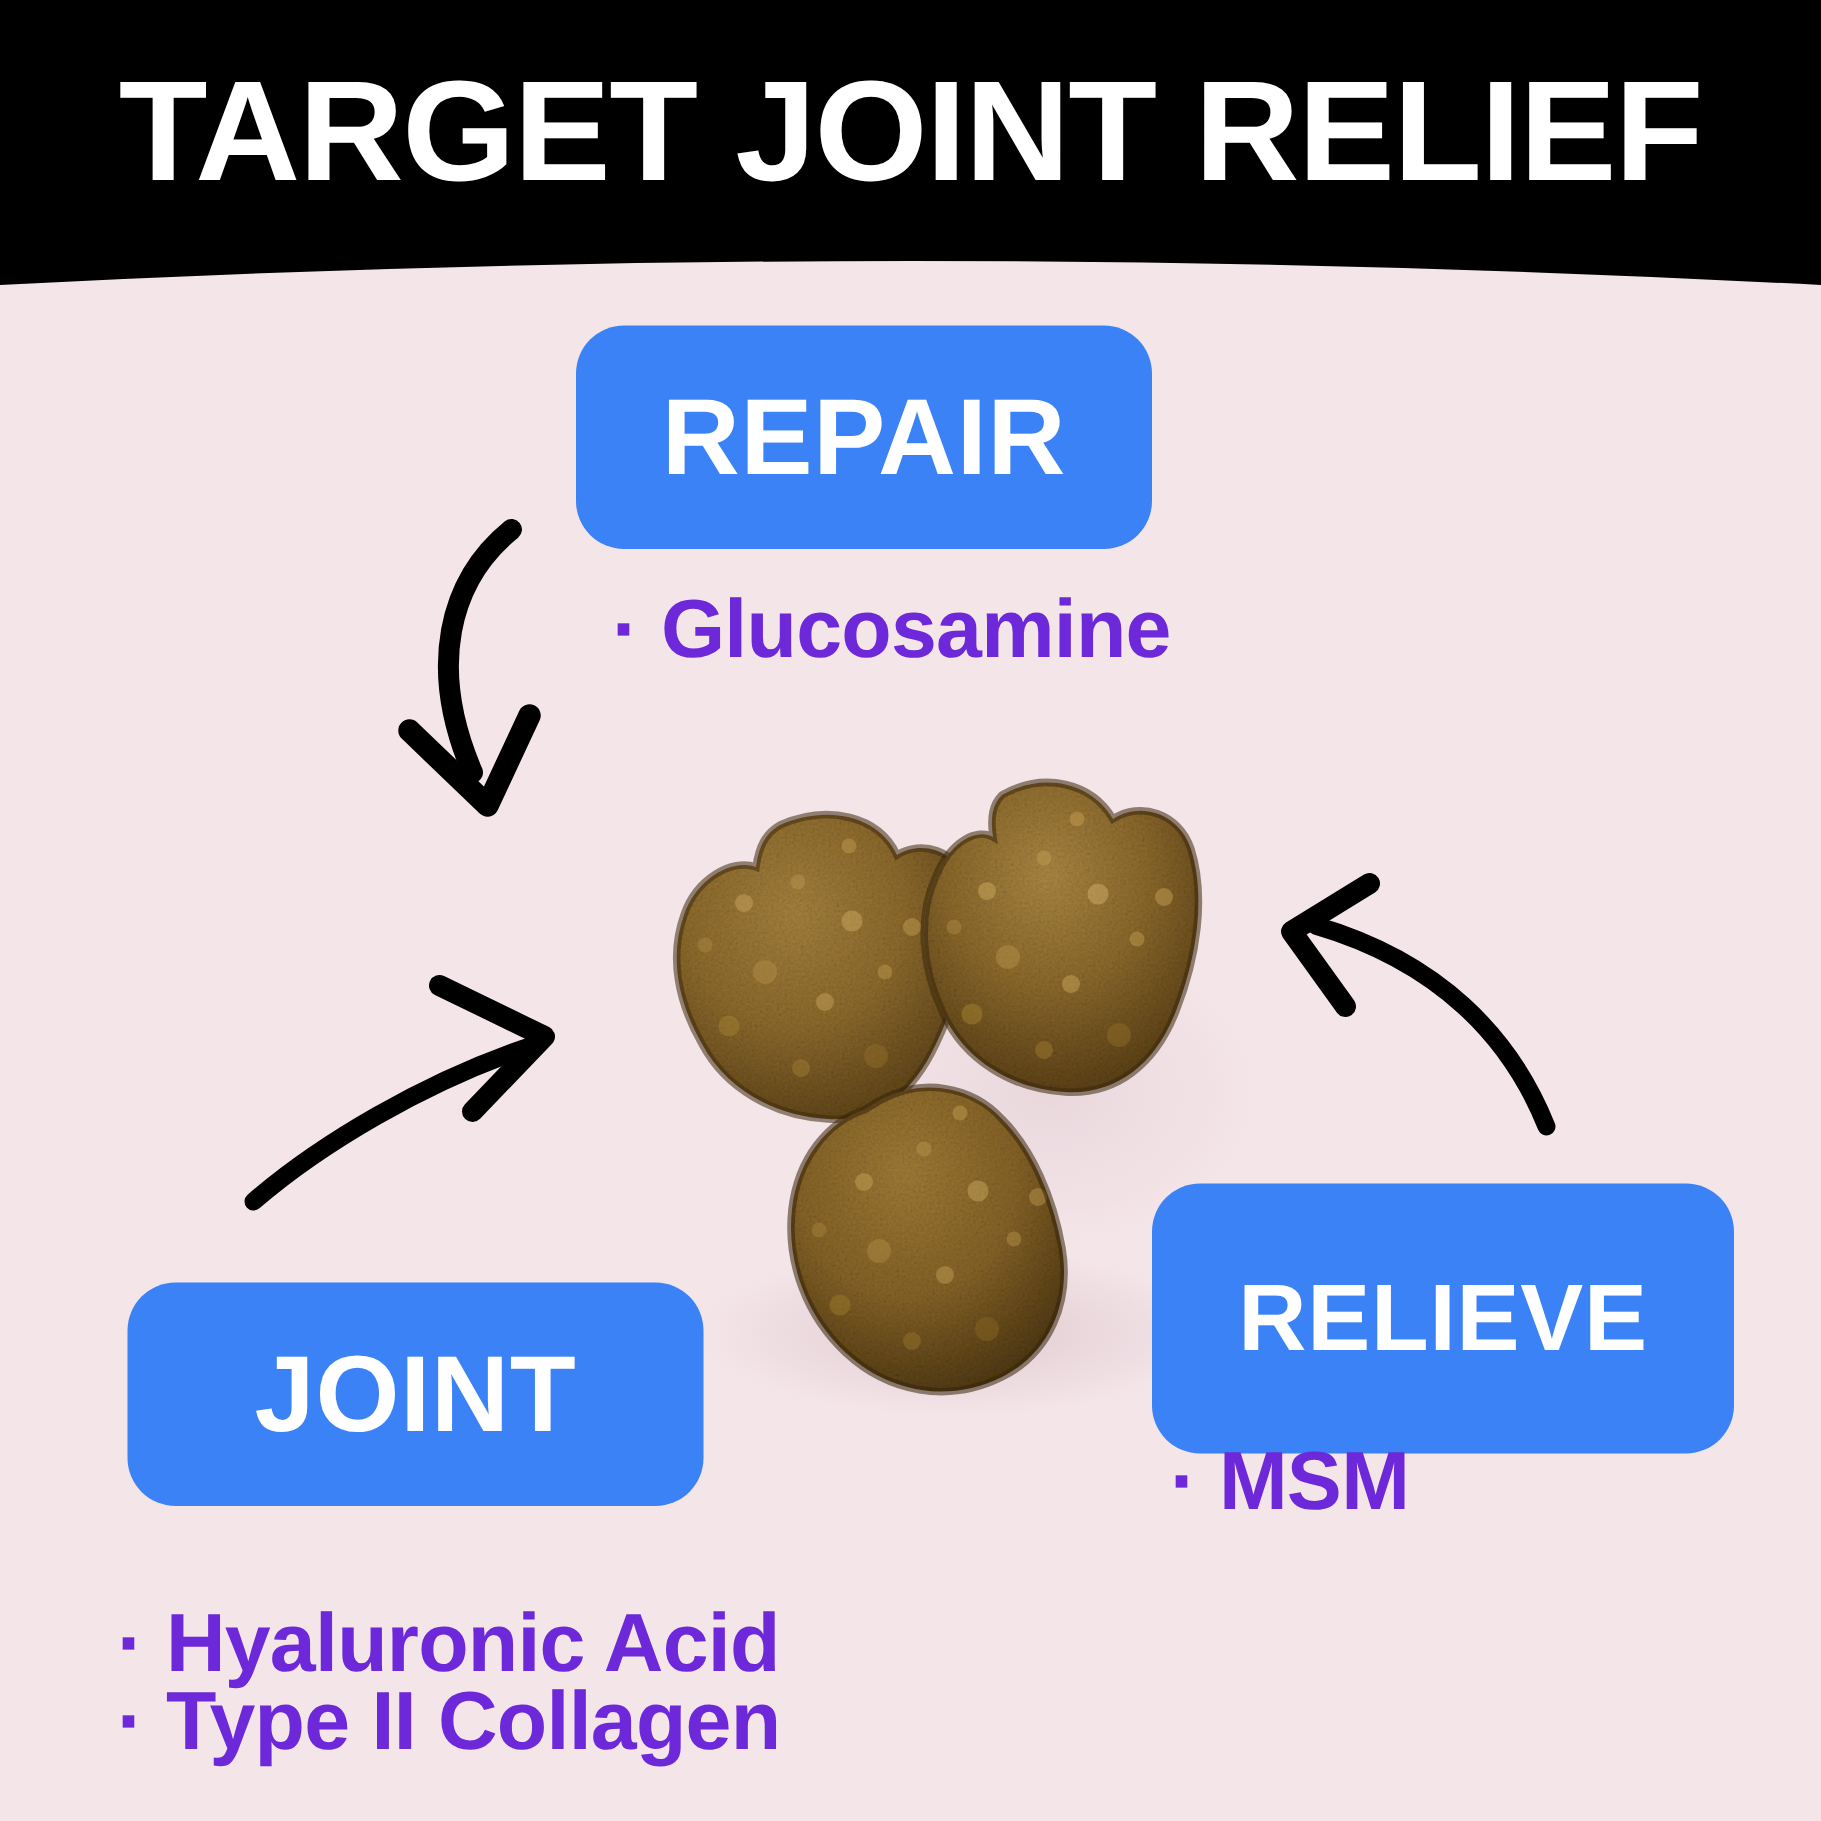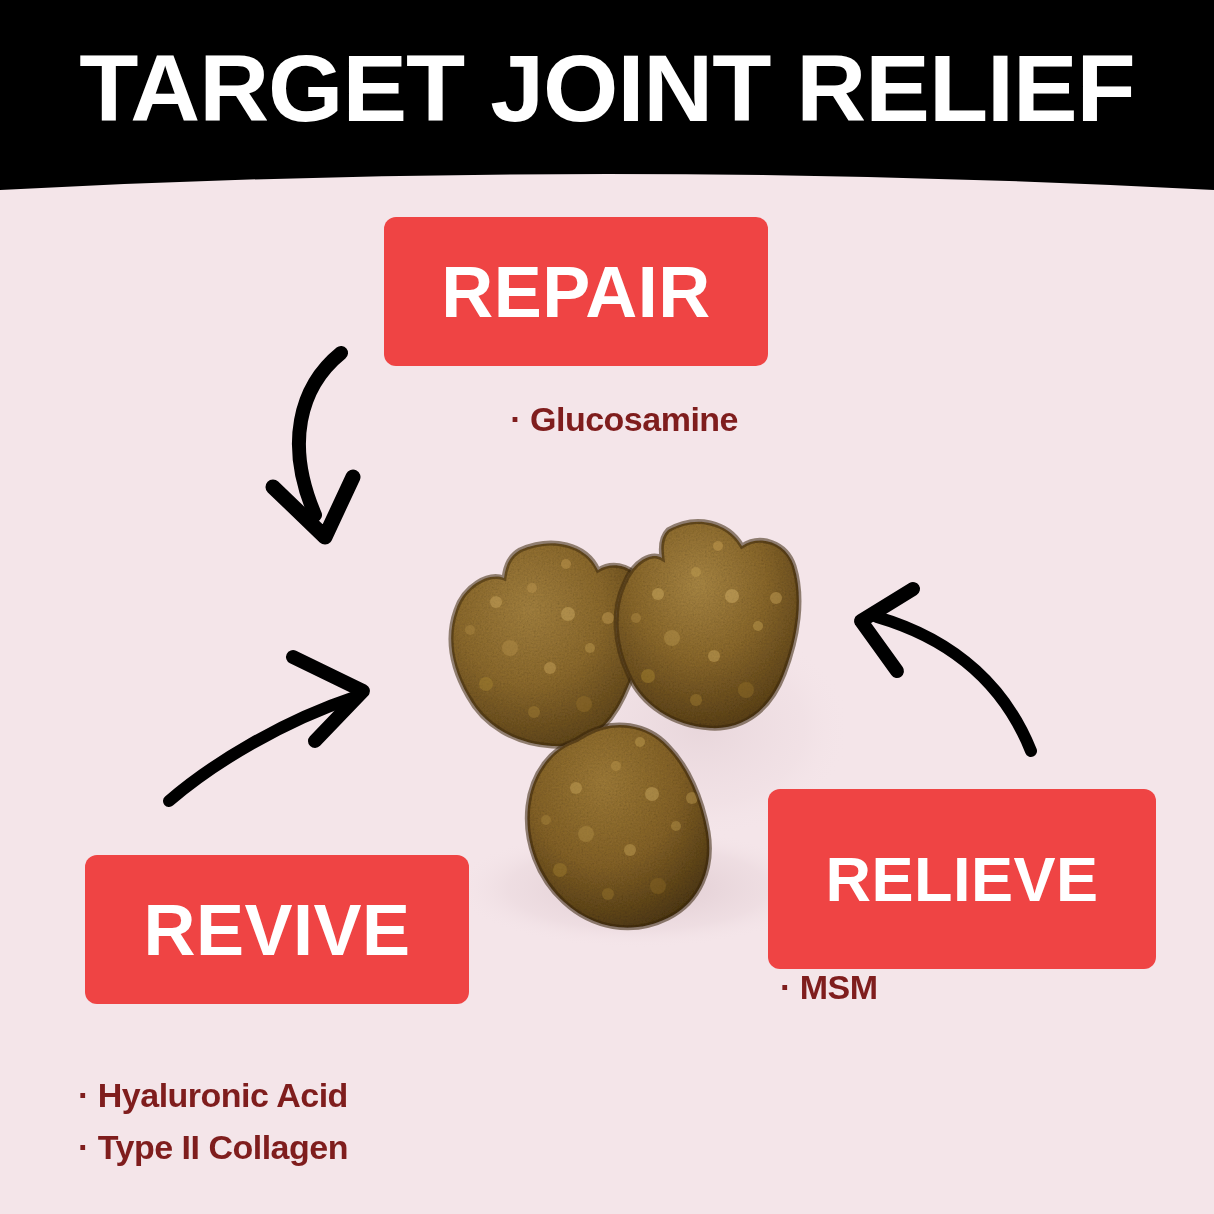--- a/index.html
+++ b/index.html
@@ -42,22 +42,22 @@
     white-space: nowrap;
     -webkit-font-smoothing: antialiased;
   }
 
   
   .badge {
     position: absolute;
     display: flex;
     align-items: center;
     justify-content: center;
-    background: #ef4444;
-    border-radius: 12px;
+    background: #3b82f6;
+    border-radius: 32px;
     color: #ffffff;
     font-weight: bold;
     letter-spacing: 0.5px;
     z-index: 4;
     box-sizing: border-box;
   }
   #badge-repair {
     left: 384px;
     top: 217px;
     width: 384px;
@@ -76,23 +76,23 @@
     top: 789px;
     width: 388px;
     height: 180px;
     font-size: 63px;
   }
 
   
   .bullets {
     position: absolute;
     z-index: 4;
-    color: #7f1d1d;
+    color: #6d28d9;
     font-weight: bold;
-    font-size: 34px;
+    font-size: 55px;
     line-height: 50px;
     letter-spacing: -0.5px;
     white-space: nowrap;
   }
   .bullets .line {
     display: block;
     margin-bottom: 2px;
   }
   #bullets-repair {
     left: 408px;
@@ -298,21 +298,21 @@
   </svg>
 
   <div class="badge" id="badge-repair">
     <span>REPAIR</span>
   </div>
   <div class="bullets" id="bullets-repair">
     <span class="line">· Glucosamine</span>
   </div>
 
   <div class="badge" id="badge-revive">
-    <span>REVIVE</span>
+    <span>JOINT</span>
   </div>
   <div class="bullets" id="bullets-revive">
     <span class="line">· Hyaluronic Acid</span>
     <span class="line">· Type II Collagen</span>
   </div>
 
   <div class="badge" id="badge-relieve">
     <span>RELIEVE</span>
   </div>
   <div class="bullets" id="bullets-relieve">

